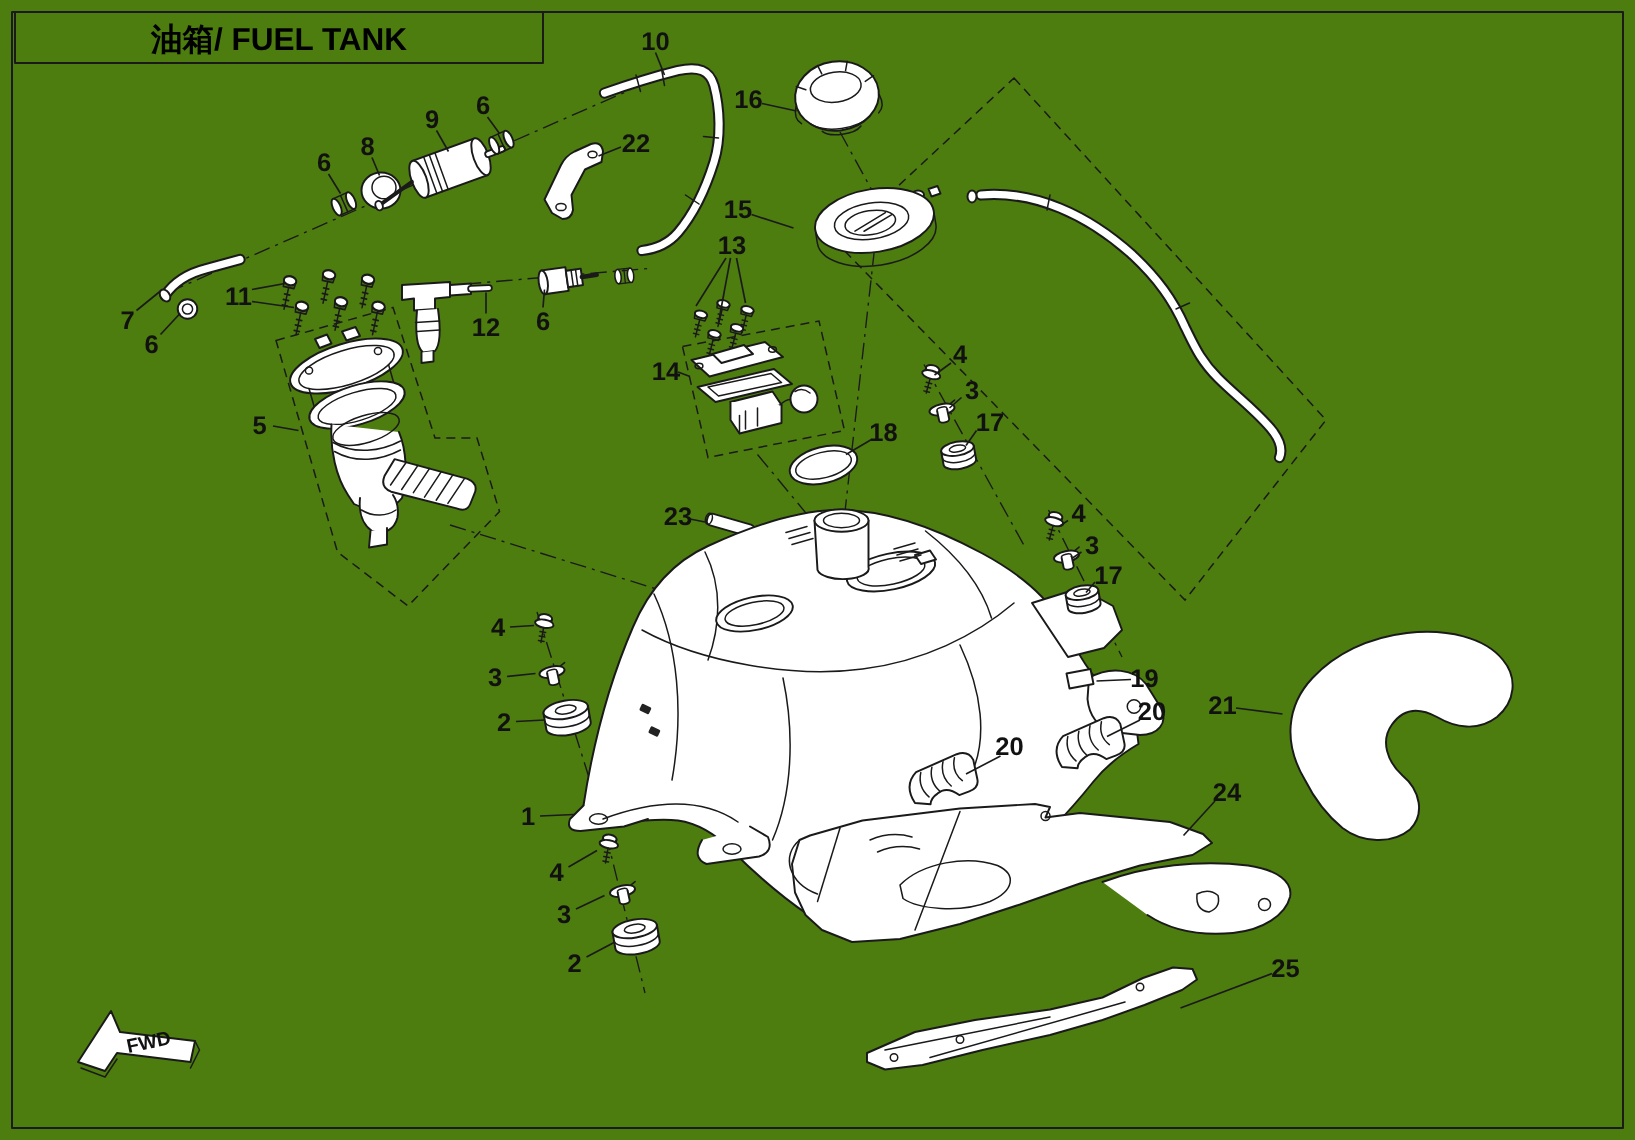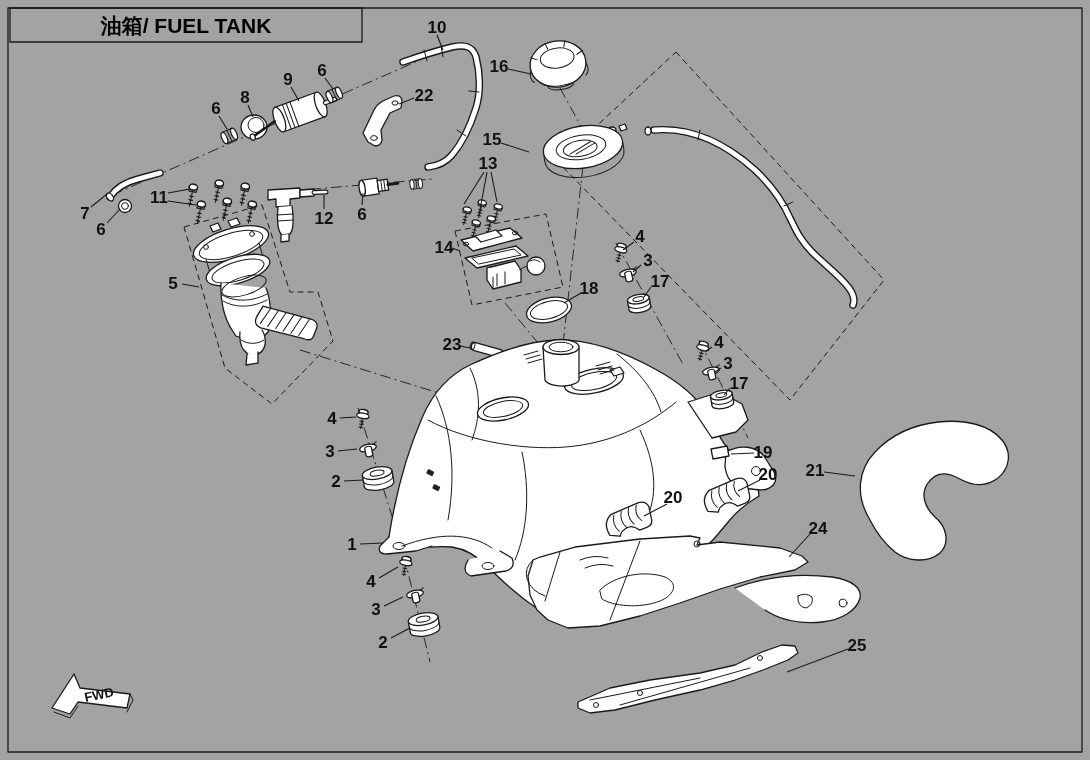--- a/index.html
+++ b/index.html
@@ -1,16 +1,16 @@
 <!DOCTYPE html>
 <html><head>
 <meta charset="utf-8">
 <style>
   html,body{margin:0;padding:0;background:#fff;}
-  .stage{position:relative;width:1090px;height:760px;background:#a3a3a3;overflow:hidden;
+  .stage{position:relative;width:1090px;height:760px;background:#4d7c0f;overflow:hidden;
          font-family:"Liberation Sans",sans-serif;}
   svg{position:absolute;left:0;top:0;}
   .ln  {fill:none;stroke:#1a1a1a;stroke-width:1.3;stroke-linecap:round;stroke-linejoin:round;}
   .lnt {fill:none;stroke:#1a1a1a;stroke-width:1;stroke-linecap:round;stroke-linejoin:round;}
   .lnf {fill:#ffffff;stroke:#1a1a1a;stroke-width:1.3;stroke-linecap:round;stroke-linejoin:round;}
   .fill{fill:#222;stroke:none;}
   .tubeO{fill:none;stroke:#1a1a1a;stroke-width:7.5;stroke-linecap:round;}
   .tubeI{fill:none;stroke:#ffffff;stroke-width:4.8;stroke-linecap:round;}
   .dash{fill:none;stroke:#1a1a1a;stroke-width:1;stroke-dasharray:6 4;}
   .axis{fill:none;stroke:#1a1a1a;stroke-width:.9;stroke-dasharray:11 4 2 4;}

